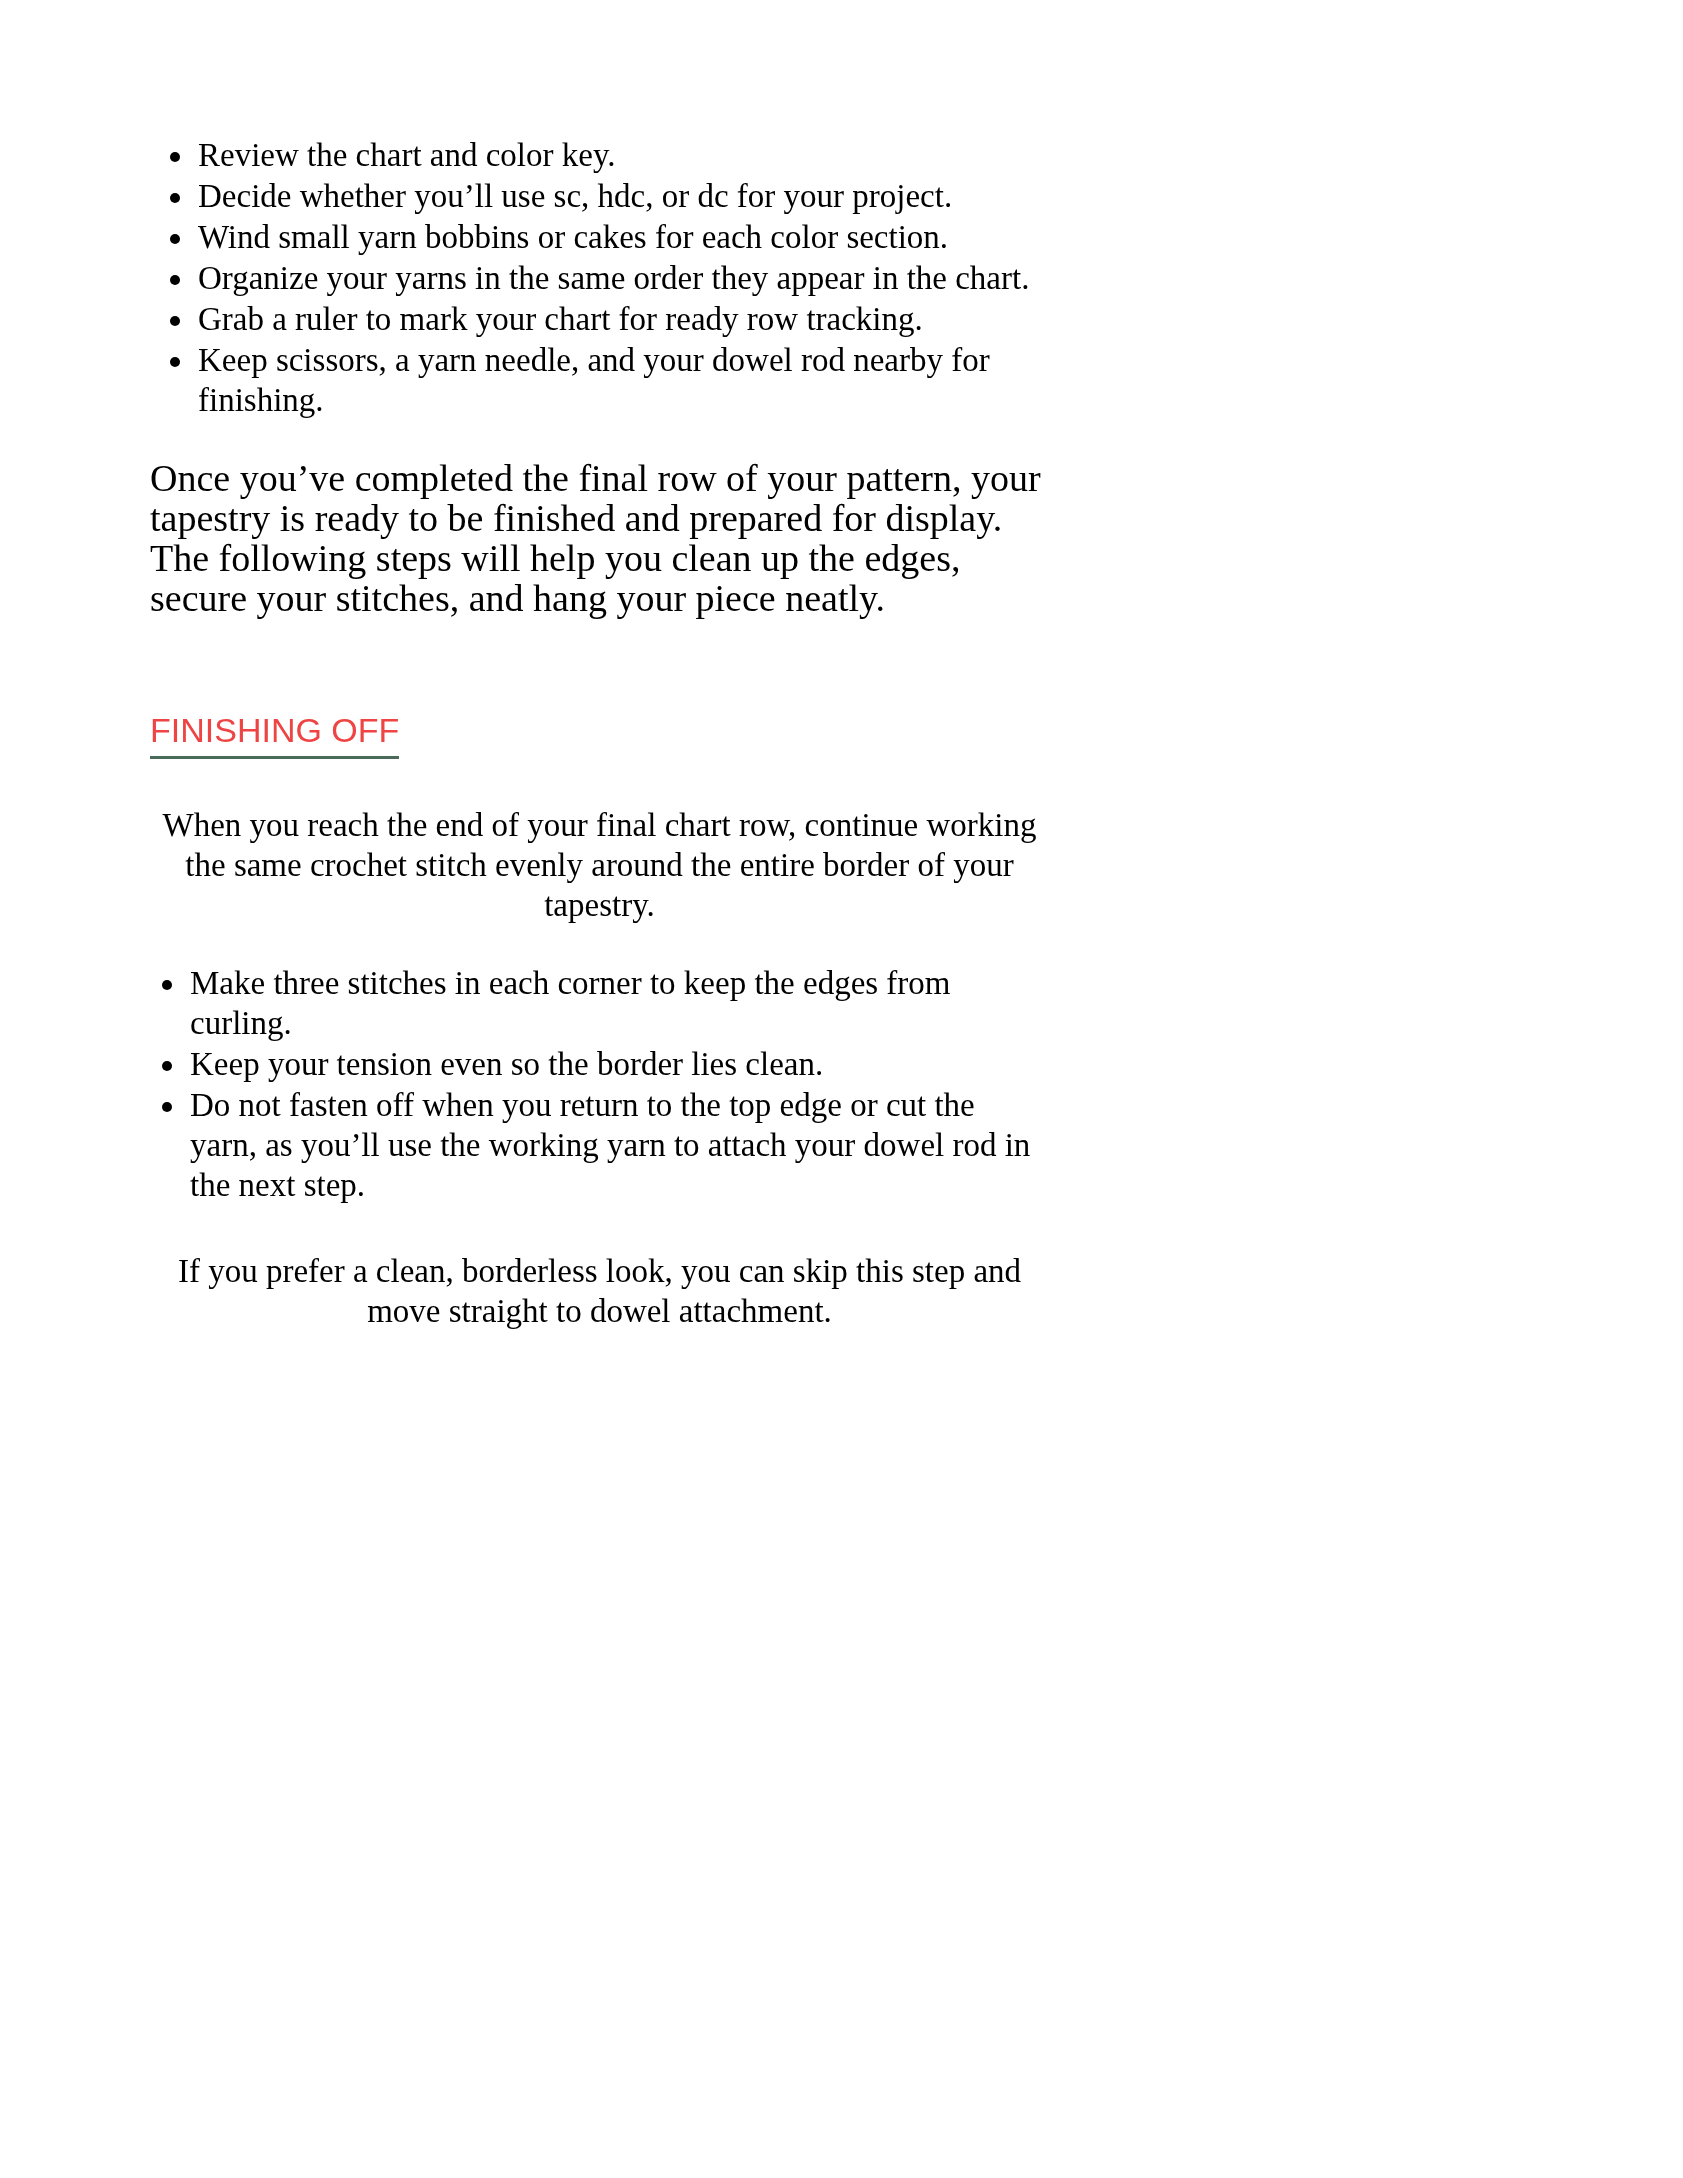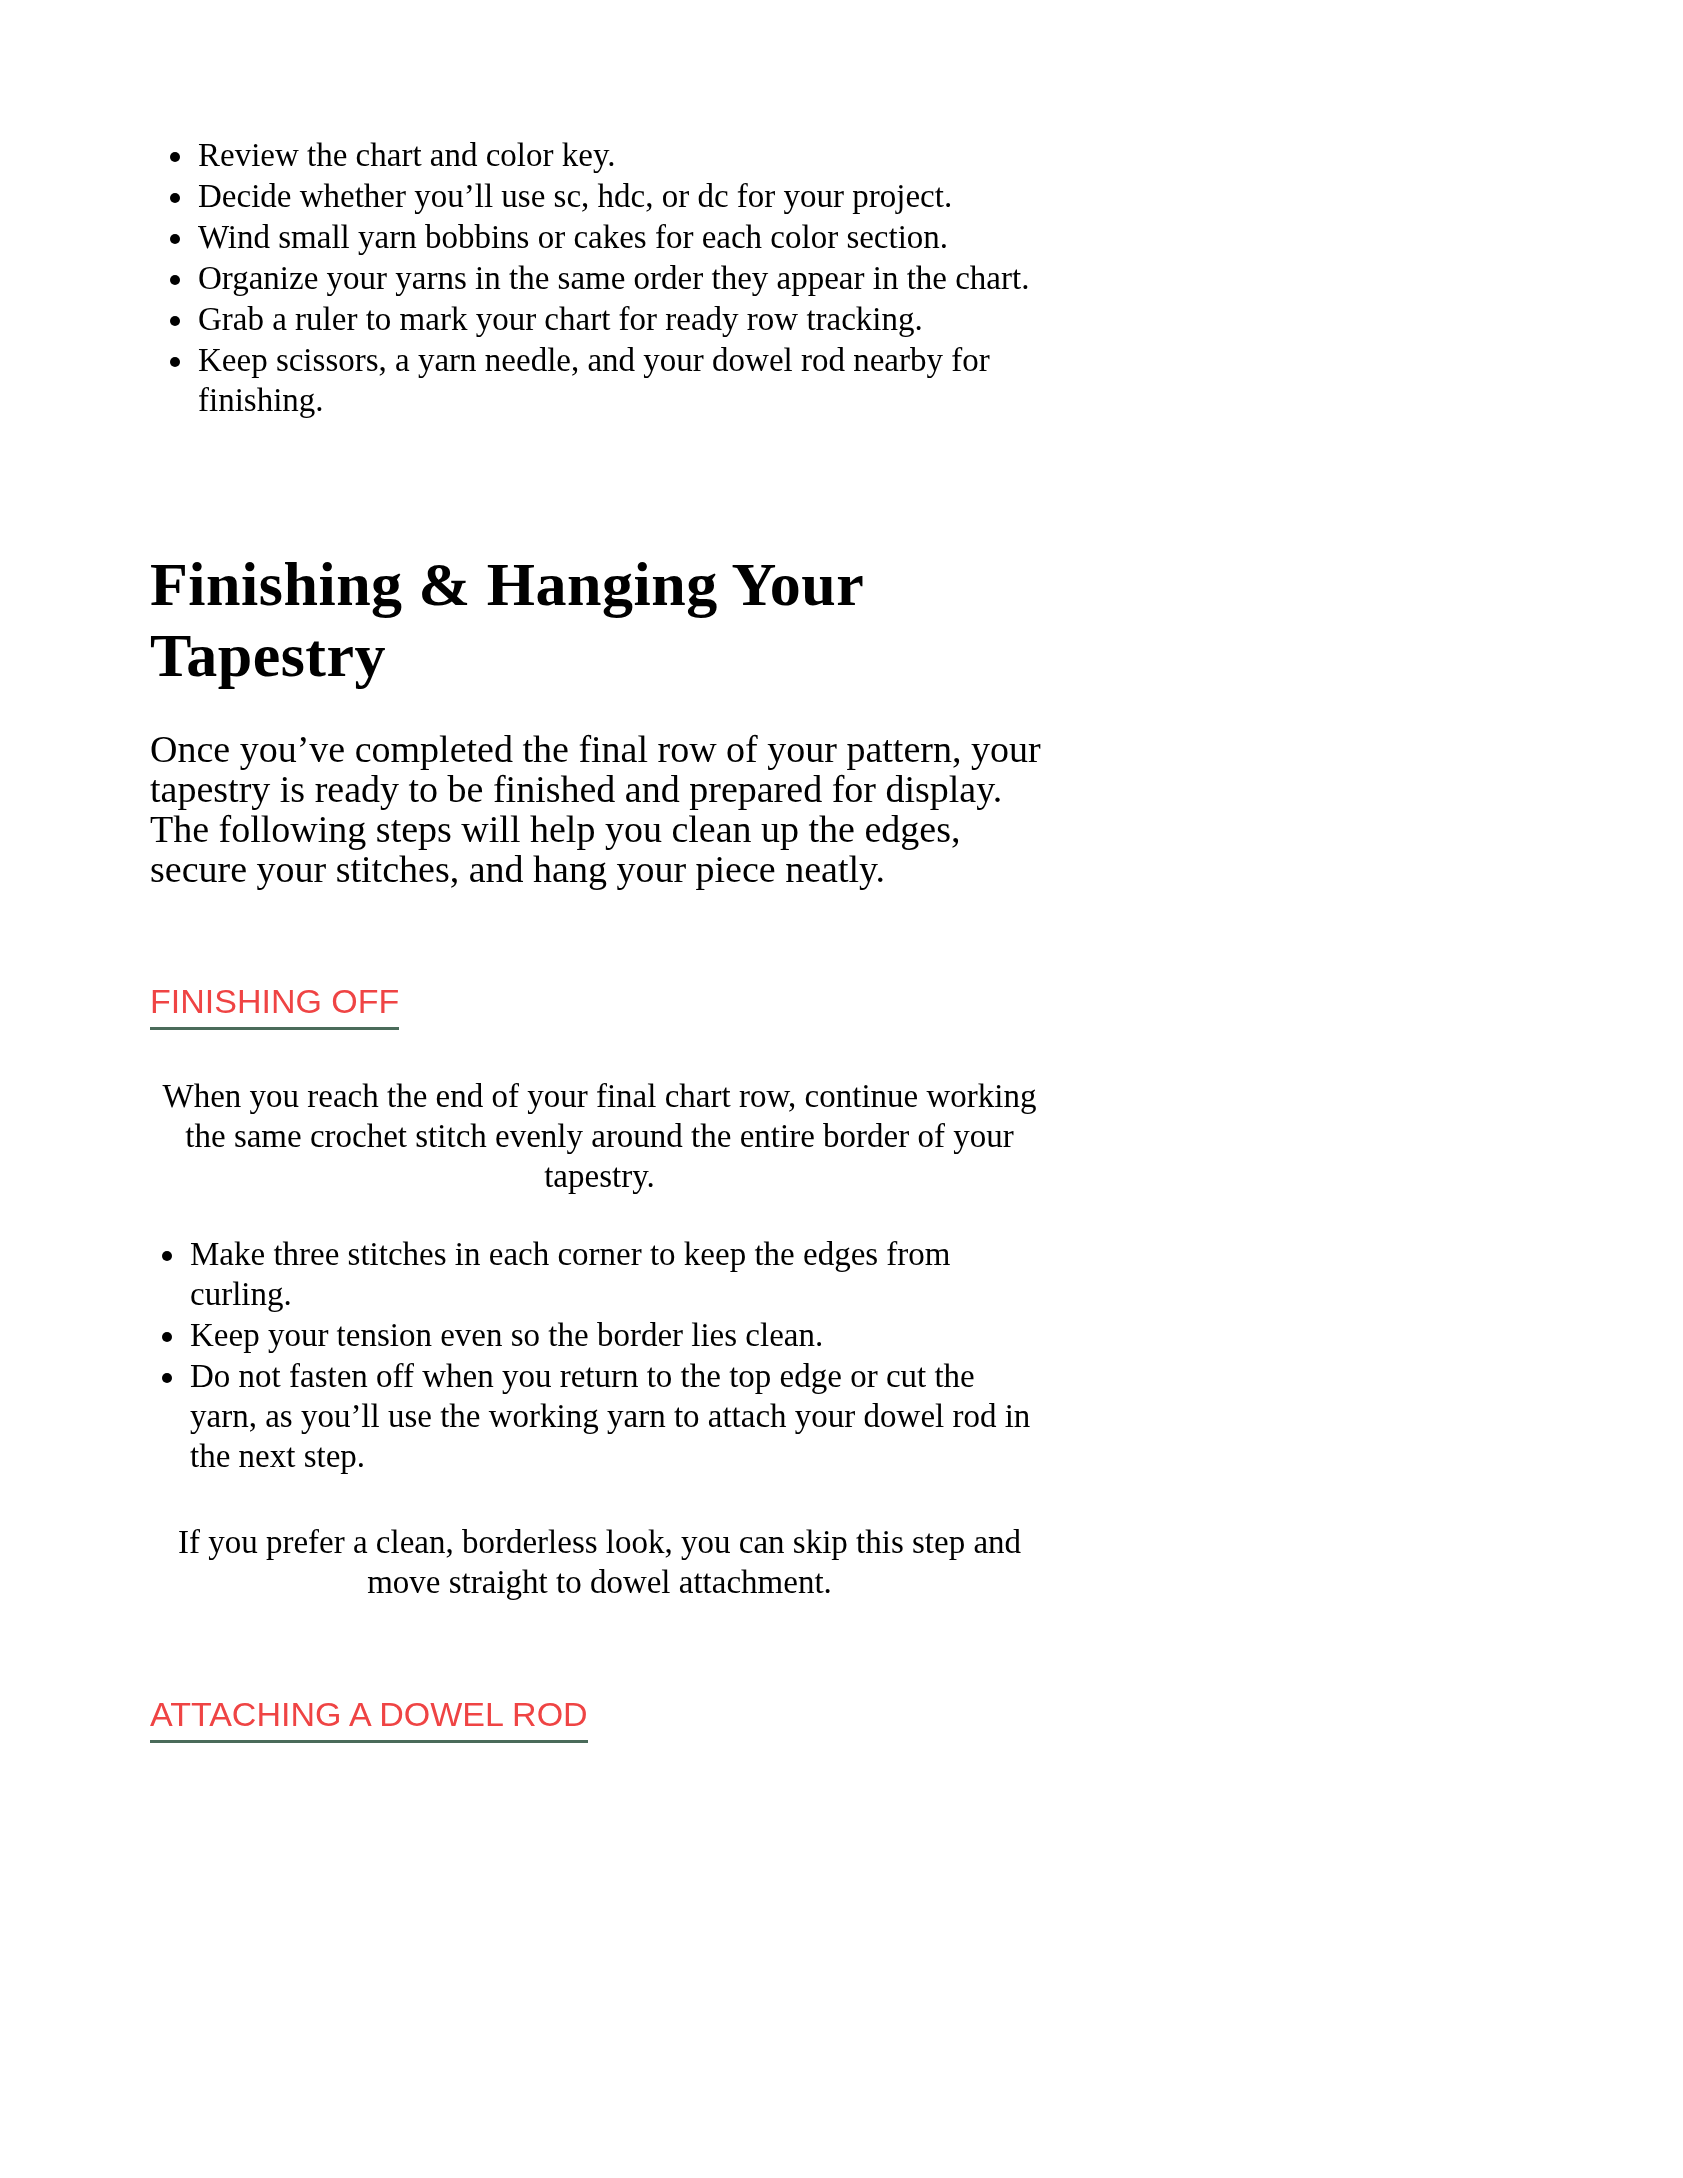--- a/index.html
+++ b/index.html
@@ -90,38 +90,34 @@
 
     <ul class="doc-list">
       <li>Review the chart and color key.</li>
       <li>Decide whether you’ll use sc, hdc, or dc for your project.</li>
       <li>Wind small yarn bobbins or cakes for each color section.</li>
       <li>Organize your yarns in the same order they appear in the chart.</li>
       <li>Grab a ruler to mark your chart for ready row tracking.</li>
       <li>Keep scissors, a yarn needle, and your dowel rod nearby for finishing.</li>
     </ul>
 
-    <h1 class="main-heading">Finishing &amp; Hanging Your Tapestry</h1>
 
     <p class="body-para">Once you’ve completed the final row of your pattern, your tapestry is ready to be finished and prepared for display. The following steps will help you clean up the edges, secure your stitches, and hang your piece neatly.</p>
 
     <h2 class="sub-heading">
       <span class="underlined">FINISHING OFF</span>
     </h2>
 
     <p class="section-para">When you reach the end of your final chart row, continue working the same crochet stitch evenly around the entire border of your tapestry.</p>
 
     <ul class="section-list">
       <li>Make three stitches in each corner to keep the edges from curling.</li>
       <li>Keep your tension even so the border lies clean.</li>
       <li>Do not fasten off when you return to the top edge or cut the yarn, as you’ll use the working yarn to attach your dowel rod in the next step.</li>
     </ul>
 
     <p class="section-para">If you prefer a clean, borderless look, you can skip this step and move straight to dowel attachment.</p>
 
-    <h2 class="sub-heading">
-      <span class="underlined">ATTACHING A DOWEL ROD</span>
-    </h2>
 
     <div class="spacer-bottom"></div>
   </div>
 </div>
 
 
 </body></html>

